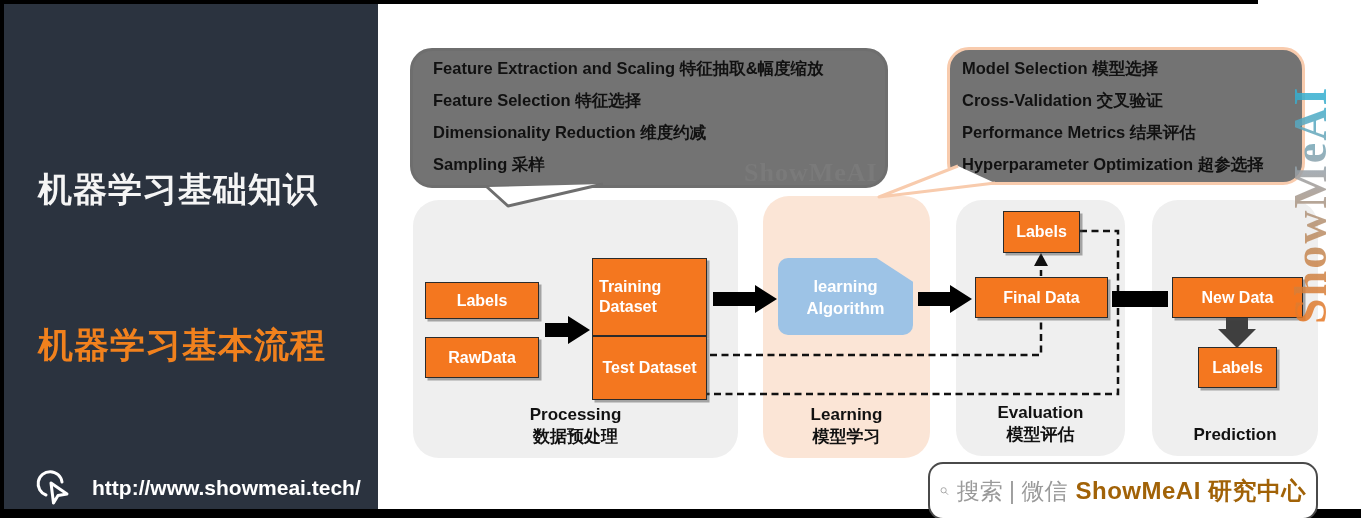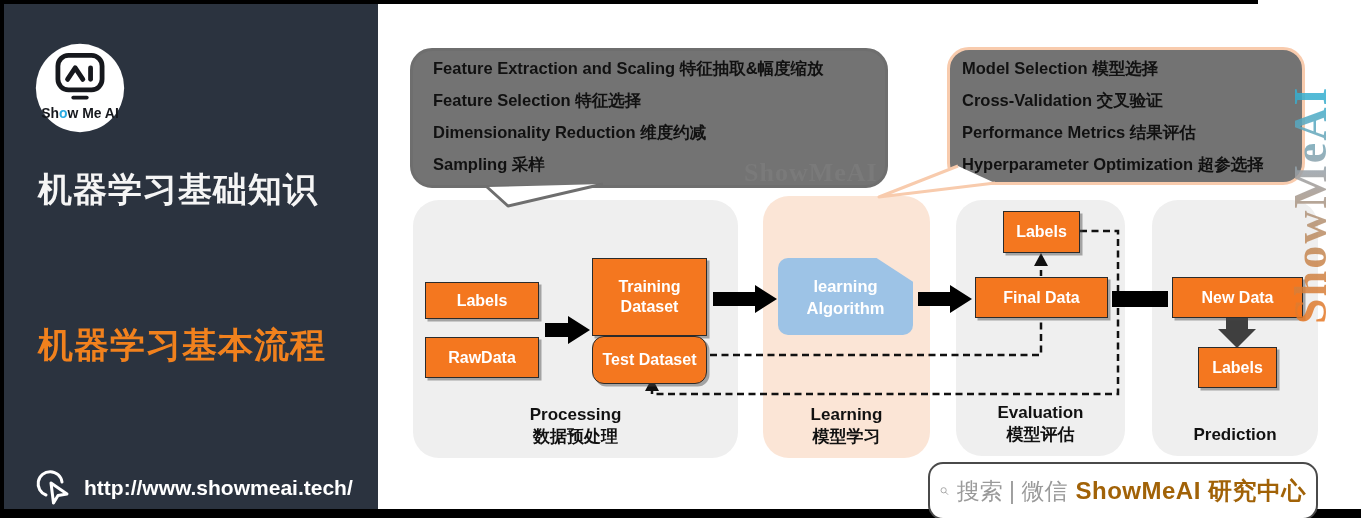--- a/index.html
+++ b/index.html
@@ -22,21 +22,21 @@
   .logo { position:absolute; left:28px; top:36px; }
   .side-title {
     position:absolute; left:34px; top:163px; font-size:34px; font-weight:bold;
     color:#f5f5f5; letter-spacing:1px;
   }
   .side-subtitle {
     position:absolute; left:34px; top:318px; font-size:35px; font-weight:bold;
     color:#f1811d; letter-spacing:1px;
   }
   .side-url {
-    position:absolute; left:30px; top:464px; display:flex; align-items:center; gap:10px;
+    position:absolute; left:30px; top:464px; display:flex; align-items:center; gap:18px;
     color:#fff; font-size:21px; font-weight:bold;
   }
 
   
   .bubble {
     position:absolute; background:#737373; border-radius:22px;
     font-size:16.5px; font-weight:600; color:#111;
     display:flex; flex-direction:column; justify-content:center;
   }
   .bubble .line { white-space:nowrap; }
@@ -67,21 +67,21 @@
   }
 
   
   .overlay { position:absolute; left:0; top:0; z-index:3; pointer-events:none; }
 
   
   .obox {
     position:absolute; z-index:4; background:#f4771f; border:1.5px solid #2b2b2b;
     box-shadow:2.5px 2.5px 0 rgba(70,70,70,.45);
     color:#fff; font-weight:bold; font-size:16px; line-height:20px;
-    display:flex; align-items:center; justify-content:center; text-align:center; padding:2px 6px;
+    display:flex; align-items:center; justify-content:center; text-align:left; padding:2px 6px;
   }
   .bluebox {
     position:absolute; z-index:4; background:#9dc3e6; color:#fff; font-weight:bold;
     font-size:16.5px; line-height:22px; display:flex; align-items:center; justify-content:center;
     text-align:center; clip-path:polygon(0% 0%, 73% 0%, 100% 31%, 100% 100%, 0% 100%);
     border-radius:10px;
   }
 
   
   .searchbar {
@@ -91,30 +91,20 @@
   }
   .search-hint { color:#9a9a9a; font-size:23px; white-space:nowrap; }
   .search-brand { color:#a16207; font-size:24px; font-weight:bold; white-space:nowrap; letter-spacing:0.5px; }
 </style>
 </head>
 <body>
 
 <div class="page">
 
   <div class="sidebar">
-    <div class="logo">
-      <svg width="96" height="96" viewBox="0 0 100 100">
-        <circle cx="50" cy="50" r="46" fill="#ffffff"></circle>
-        <rect x="27" y="16" width="46" height="36" rx="11" fill="none" stroke="#16181d" stroke-width="5"></rect>
-        <path d="M37,41 L45,29 L53,41" fill="none" stroke="#16181d" stroke-width="5" stroke-linecap="round" stroke-linejoin="round"></path>
-        <line x1="61" y1="29" x2="61" y2="41" stroke="#16181d" stroke-width="5" stroke-linecap="round"></line>
-        <line x1="43" y1="60" x2="57" y2="60" stroke="#16181d" stroke-width="4" stroke-linecap="round"></line>
-        <text x="50" y="81" text-anchor="middle" font-size="14.5" font-weight="bold" fill="#16181d" font-family="Liberation Sans, sans-serif"><tspan>Sh</tspan><tspan fill="#29abe2">o</tspan><tspan>w Me AI</tspan></text>
-      </svg>
-    </div>
     <div class="side-title">机器学习基础知识</div>
     <div class="side-subtitle">机器学习基本流程</div>
     <div class="side-url">
       <svg width="40" height="40" viewBox="0 0 40 40">
         <path d="M28,14 A12,12 0 1 0 12,27" fill="none" stroke="#fff" stroke-width="3" stroke-linecap="round"></path>
         <path d="M17,15 L33,26 L24,27.5 L19.5,35 Z" fill="none" stroke="#fff" stroke-width="3" stroke-linejoin="round"></path>
       </svg>
       <span>http://www.showmeai.tech/</span>
     </div>
   </div>
@@ -170,21 +160,21 @@
     <polygon points="545,323 568,323 568,316 590,330 568,344 568,337 545,337" fill="#000"></polygon>
     <polygon points="713,292 755,292 755,285 777,299 755,313 755,306 713,306" fill="#000"></polygon>
     <polygon points="918,292 950,292 950,285 972,299 950,313 950,306 918,306" fill="#000"></polygon>
     <rect x="1112" y="291" width="56" height="16" fill="#000"></rect>
     <polygon points="1226,318 1248,318 1248,329 1256,329 1237,348 1218,329 1226,329" fill="#3f3f3f"></polygon>
   </svg>
 
   <div class="obox" style="left:425px; top:282px; width:114px; height:37px;">Labels</div>
   <div class="obox" style="left:425px; top:337px; width:114px; height:41px;">RawData</div>
   <div class="obox" style="left:592px; top:258px; width:115px; height:78px;">Training Dataset</div>
-  <div class="obox" style="left:592px; top:336px; width:115px; height:48px;border-radius:12px;">Test Dataset</div>
+  <div class="obox" style="left:592px; top:336px; width:115px; height:64px;">Test Dataset</div>
   <div class="bluebox" style="left:778px; top:258px; width:135px; height:77px; padding:0 18px;">learning Algorithm</div>
   <div class="obox" style="left:1003px; top:211px; width:77px; height:42px;">Labels</div>
   <div class="obox" style="left:975px; top:277px; width:133px; height:41px;">Final Data</div>
   <div class="obox" style="left:1172px; top:277px; width:131px; height:41px;">New Data</div>
   <div class="obox" style="left:1198px; top:347px; width:79px; height:41px;">Labels</div>
 
   <div class="wm-small">ShowMeAI</div>
   <div class="wm-vert">ShowMeAI</div>
 
   <div class="searchbar">

